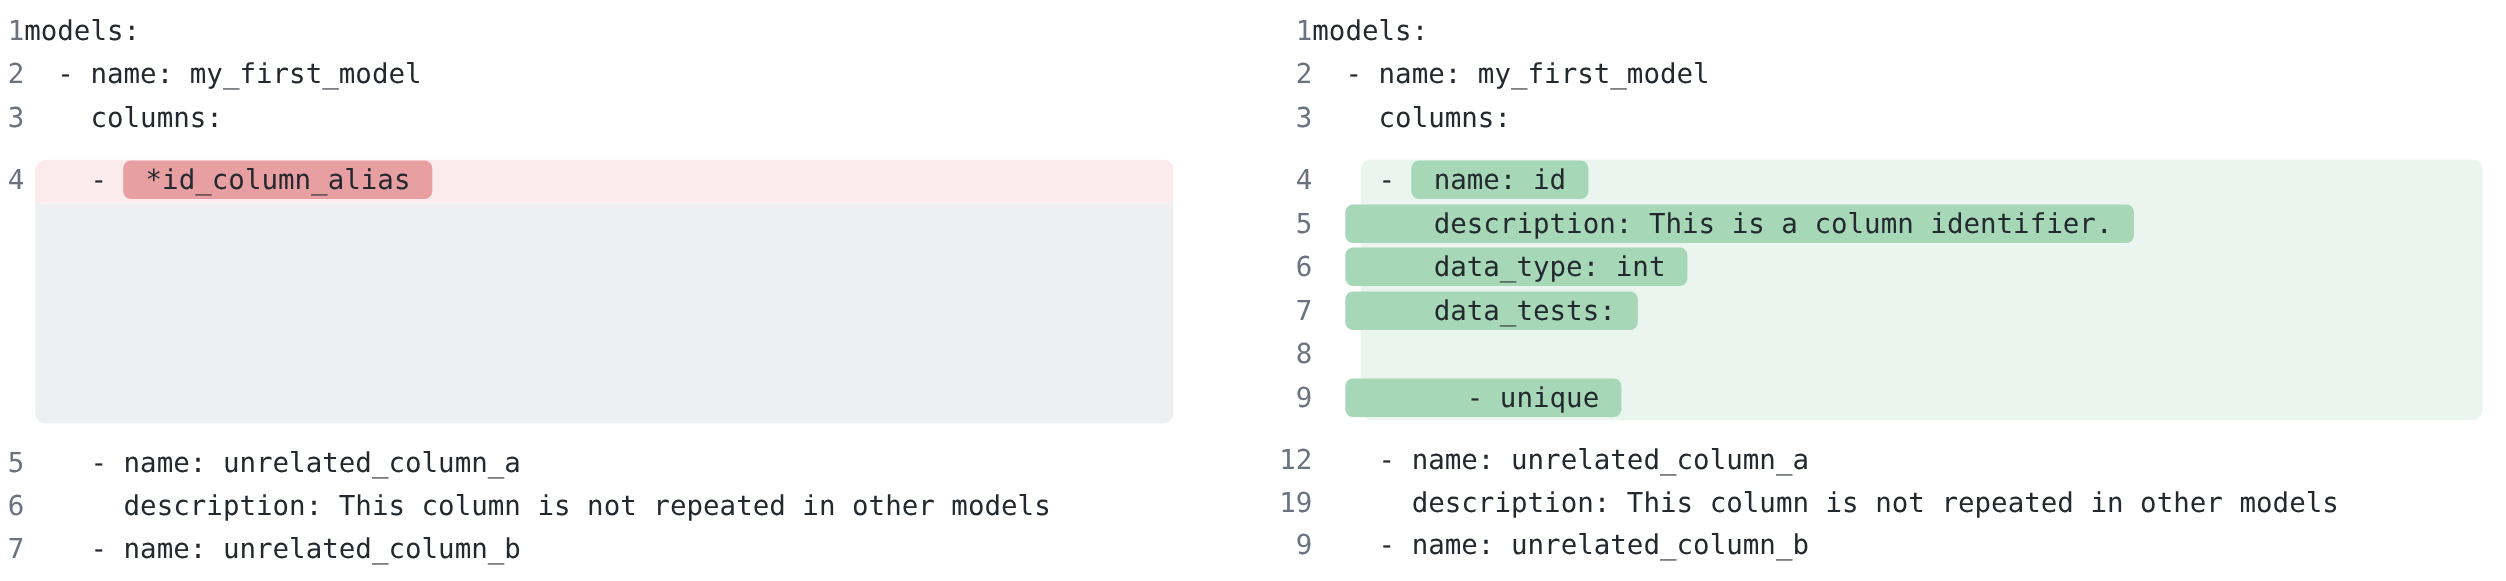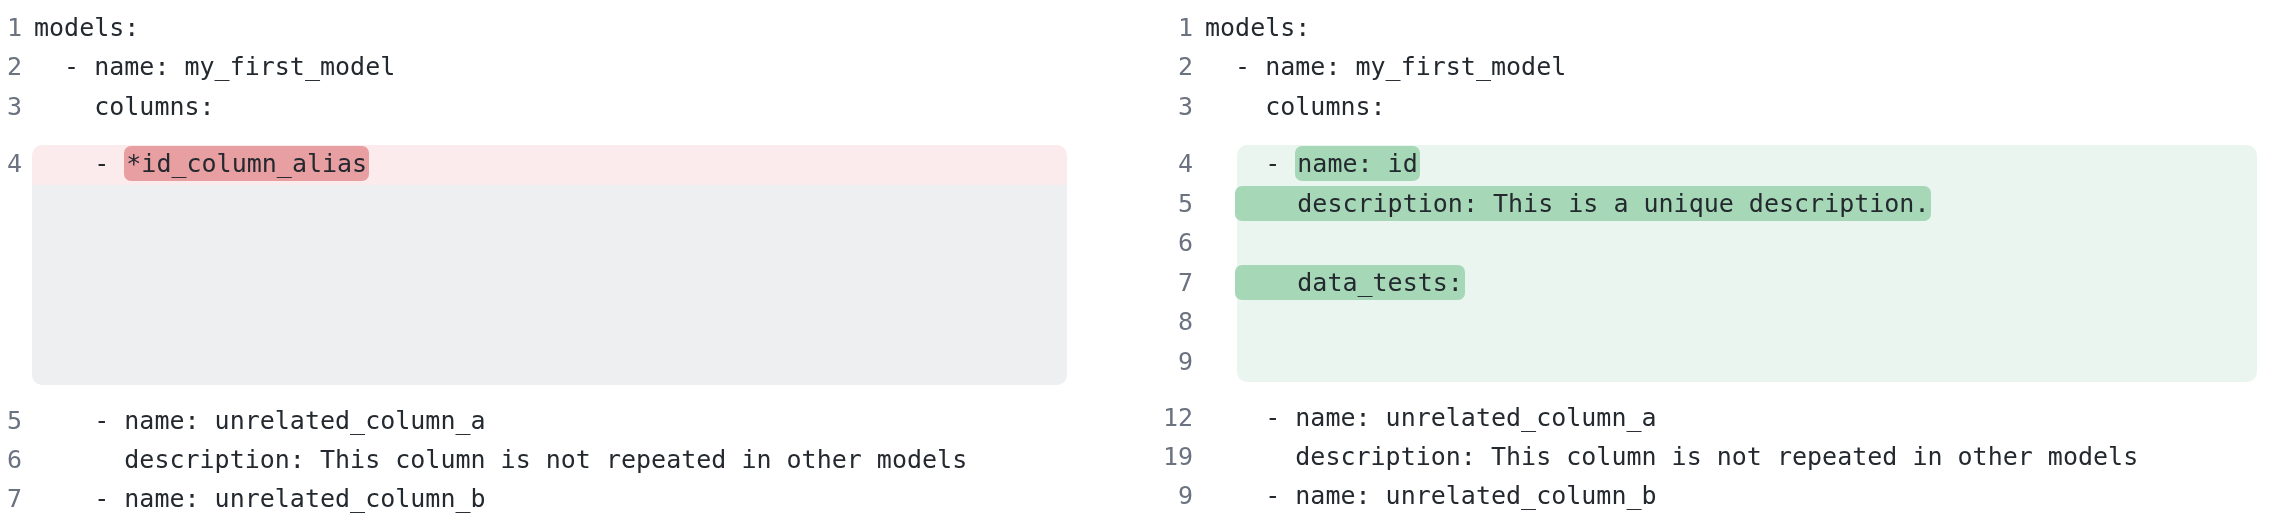--- a/index.html
+++ b/index.html
@@ -18,22 +18,22 @@
   .row.removed{height:40px;margin-top:18px;}
   .row.added{height:39.5px;}
   .row.added.first-added{margin-top:18px;}
   .row.after-hunk{margin-top:16.5px;}
   .row.spacer{height:200px;}
   .ln{
     flex:0 0 auto;text-align:right;color:#6b7280;user-select:none;
   }
   .pane-left .ln{width:22px;}
   .pane-right .ln{width:54px;}
-  .code{margin-left:12px;white-space:pre;}
-  .tok{border-radius:7px;padding:3px 2px;}
+  .code{margin-left:0;white-space:pre;}
+  .tok{border-radius:7px;padding:3px 20px;}
   .tok-removed{background:var(--tok-removed,#e89fa2);}
   .tok-added{background:var(--tok-added,#a6d8b7);}
   
   .hunk-bg{position:absolute;z-index:1;border-radius:10px;overflow:hidden;}
   .hunk-bg-left{top:145px;left:32px;width:1035px;height:240px;}
   .hunk-red{height:40px;background:var(--removed-row,#fcebec);}
   .hunk-gray{height:200px;background:var(--collapsed-gray,#edeff1);}
   .hunk-bg-right{top:145px;left:98px;width:1020px;height:237px;background:var(--added-row,#ebf5ef);}
 </style>
 </head>
@@ -58,24 +58,24 @@
       </div>
   </div>
 
   <div class="pane pane-right">
     <div class="hunk-bg hunk-bg-right"></div>
     <div class="rows">
         <div class="row context"><span class="ln">1</span><span class="code">models:</span></div>
         <div class="row context"><span class="ln">2</span><span class="code">  - name: my_first_model</span></div>
         <div class="row context"><span class="ln">3</span><span class="code">    columns:</span></div>
         <div class="row added first-added"><span class="ln">4</span><span class="code"><span>    - </span><span class="tok tok-added">name: id</span></span></div>
-        <div class="row added"><span class="ln">5</span><span class="code"><span>  </span><span class="tok tok-added">    description: This is a unique description.</span></span></div>
-        <div class="row added"><span class="ln">6</span></div>
+        <div class="row added"><span class="ln">5</span><span class="code"><span>  </span><span class="tok tok-added">    description: This is a column identifier.</span></span></div>
+        <div class="row added"><span class="ln">6</span><span class="code"><span>  </span><span class="tok tok-added">    data_type: int</span></span></div>
         <div class="row added"><span class="ln">7</span><span class="code"><span>  </span><span class="tok tok-added">    data_tests:</span></span></div>
         <div class="row added"><span class="ln">8</span></div>
-        <div class="row added"><span class="ln">9</span><span class="code"><span>  </span></span></div>
+        <div class="row added"><span class="ln">9</span><span class="code"><span>  </span><span class="tok tok-added">      - unique</span></span></div>
         <div class="row context after-hunk"><span class="ln">12</span><span class="code">    - name: unrelated_column_a</span></div>
         <div class="row context"><span class="ln">19</span><span class="code">      description: This column is not repeated in other models</span></div>
         <div class="row context"><span class="ln">9</span><span class="code">    - name: unrelated_column_b</span></div>
       </div>
   </div>
 
 </div>
 
 </body></html>

